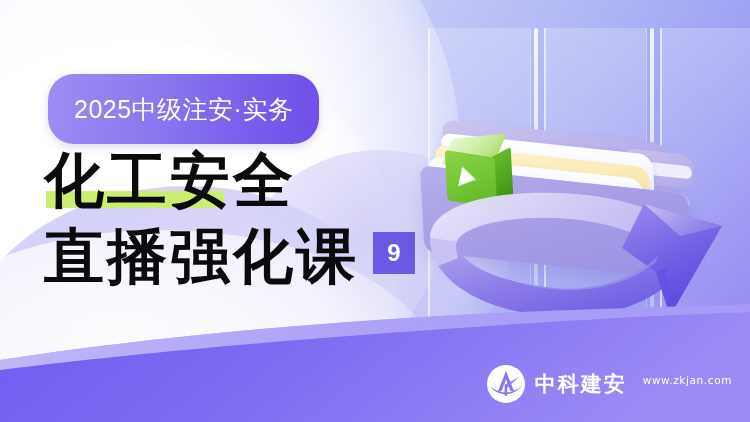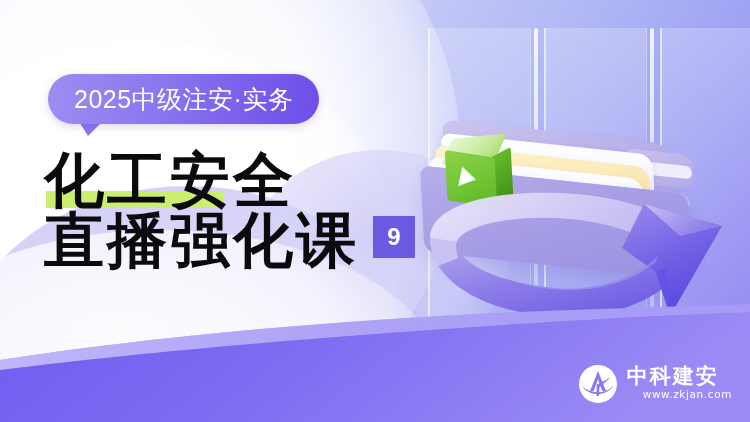--- a/index.html
+++ b/index.html
@@ -279,21 +279,21 @@
     height: 120px;
   }
   .bottom-band svg { display: block; }
 
   
   .pill {
     position: absolute;
     left: 48px;
     top: 74px;
     height: 50px;
-    padding: 0 26px;
+    padding: 10px 26px;
     display: flex;
     align-items: center;
     border-radius: 26px;
     background: linear-gradient(96deg, #9d8df2 0%, #8a76ee 42%, #7a5fec 72%, #6f4ee9 100%);
     box-shadow: 0 3px 10px rgba(90,70,180,0.20);
   }
   .pill-text {
     color: #ffffff;
     font-size: 25px;
     letter-spacing: 0.5px;
@@ -316,21 +316,21 @@
     left: 44px;
     top: 150px;
     width: 420px;
   }
   .hl-row {
     position: relative;
     display: flex;
     align-items: center;
     line-height: 1;
   }
-  .hl-row.row2 { }
+  .hl-row.row2 { margin-top: 16px; }
 
   .hl-text {
     position: relative;
     z-index: 2;
     color: #0b0b0d;
     font-size: 60px;
     font-weight: 700;
     letter-spacing: 3px;
     line-height: 1;
     white-space: nowrap;
@@ -371,21 +371,21 @@
     align-items: center;
     gap: 9px;
   }
   .logo-mark {
     width: 40px;
     height: 40px;
     flex: 0 0 40px;
   }
   .logo-words {
     display: flex;
-    flex-direction: column;
+    flex-direction: row;
     justify-content: flex-start;
   }
   .logo-name {
     color: #ffffff;
     font-size: 21px;
     font-weight: 700;
     letter-spacing: 2px;
     line-height: 1.05;
     white-space: nowrap;
   }

